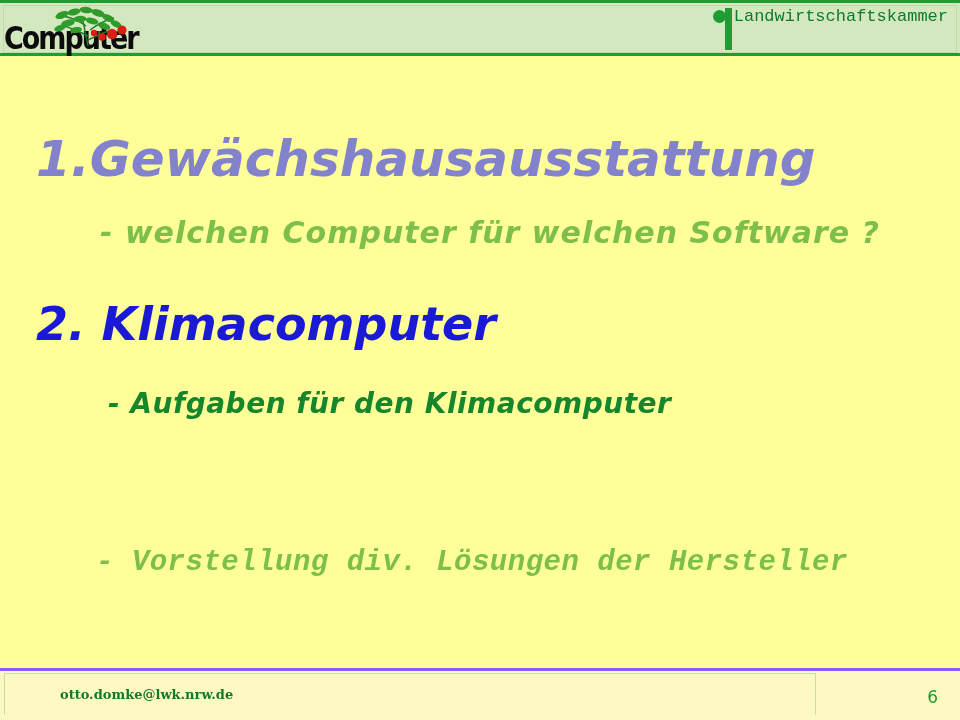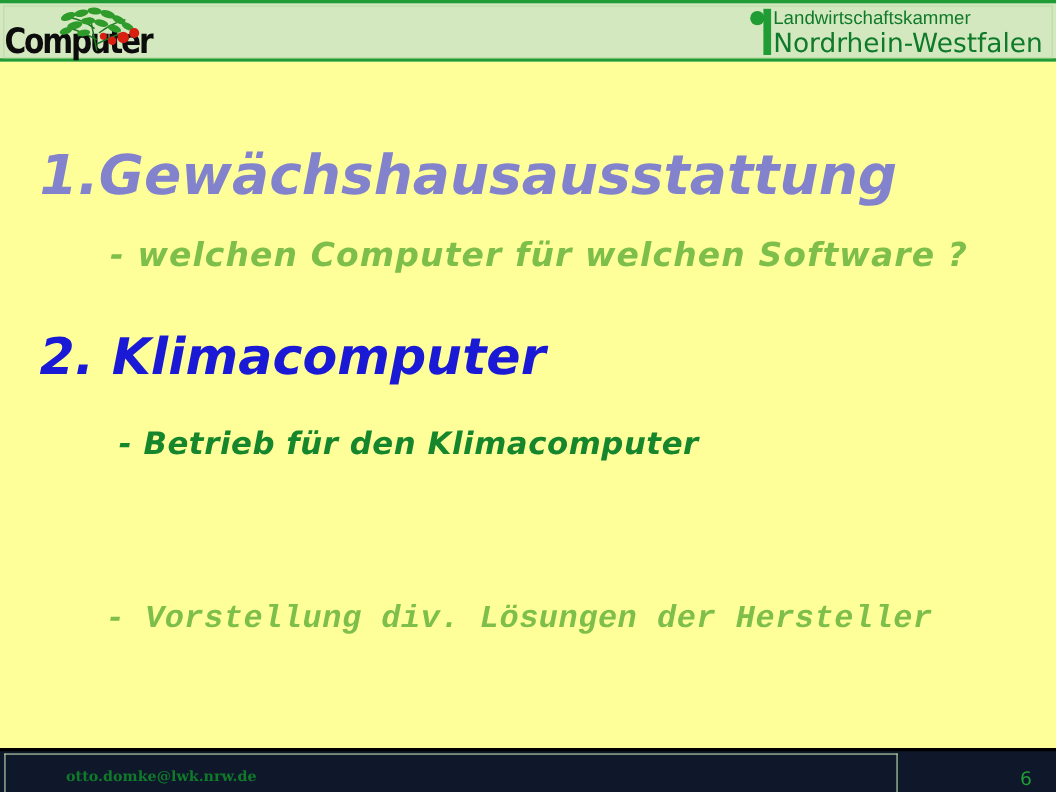--- a/index.html
+++ b/index.html
@@ -107,21 +107,21 @@
     width: 7px;
     height: 42px;
     background: #1f9c33;
   }
   .lwk-text {
     display: flex;
     flex-direction: column;
     justify-content: flex-start;
   }
   .lwk-line1 {
-    font-family: Liberation Sans, sans-serif;
+    font-family: Liberation Mono, monospace;
     font-size: 17px;
     color: #0f7a2a;
     line-height: 19px;
     white-space: nowrap;
   }
   .lwk-line2 {
     font-family: "DejaVu Sans", sans-serif;
     font-size: 24px;
     color: #0f7a2a;
     line-height: 26px;
@@ -200,23 +200,23 @@
     letter-spacing: 0.5px;
     font-family: Liberation Mono, monospace;
   }
 
   
   .footer-band {
     position: absolute;
     left: 0;
     bottom: 0;
     width: 960px;
-    height: 40px;
-    background: #0f172a;
-    border-top: 3px solid #000000;
+    height: 52px;
+    background: #fef9c3;
+    border-top: 3px solid #8b5cf6;
     box-sizing: border-box;
   }
   .footer-inner-frame {
     position: absolute;
     left: 4px;
     top: 2px;
     width: 812px;
     height: 42px;
     border: 1px solid #c3dfae;
     border-bottom: none;
@@ -283,32 +283,31 @@
       </svg>
     </div>
 
     <div class="logo-right">
       <div class="lwk-mark">
         <div class="lwk-dot"></div>
         <div class="lwk-bar"></div>
       </div>
       <div class="lwk-text">
         <div class="lwk-line1">Landwirtschaftskammer</div>
-        <div class="lwk-line2">Nordrhein-Westfalen</div>
       </div>
     </div>
   </div>
 
   <div class="content">
 
     <div class="agenda-head head-1">1.Gewächshausausstattung</div>
     <div class="agenda-sub sub-1">- welchen Computer für welchen Software ?</div>
 
     <div class="agenda-head head-2">2. Klimacomputer</div>
-    <div class="agenda-sub sub-2">- Betrieb für den Klimacomputer</div>
+    <div class="agenda-sub sub-2">- Aufgaben für den Klimacomputer</div>
 
     <div class="agenda-sub sub-3">- Vorstellung div. Lösungen der Hersteller</div>
 
   </div>
 
   <div class="footer-band">
     <div class="footer-inner-frame"></div>
     <div class="footer-email">otto.domke@lwk.nrw.de</div>
     <div class="footer-page">6</div>
   </div>

